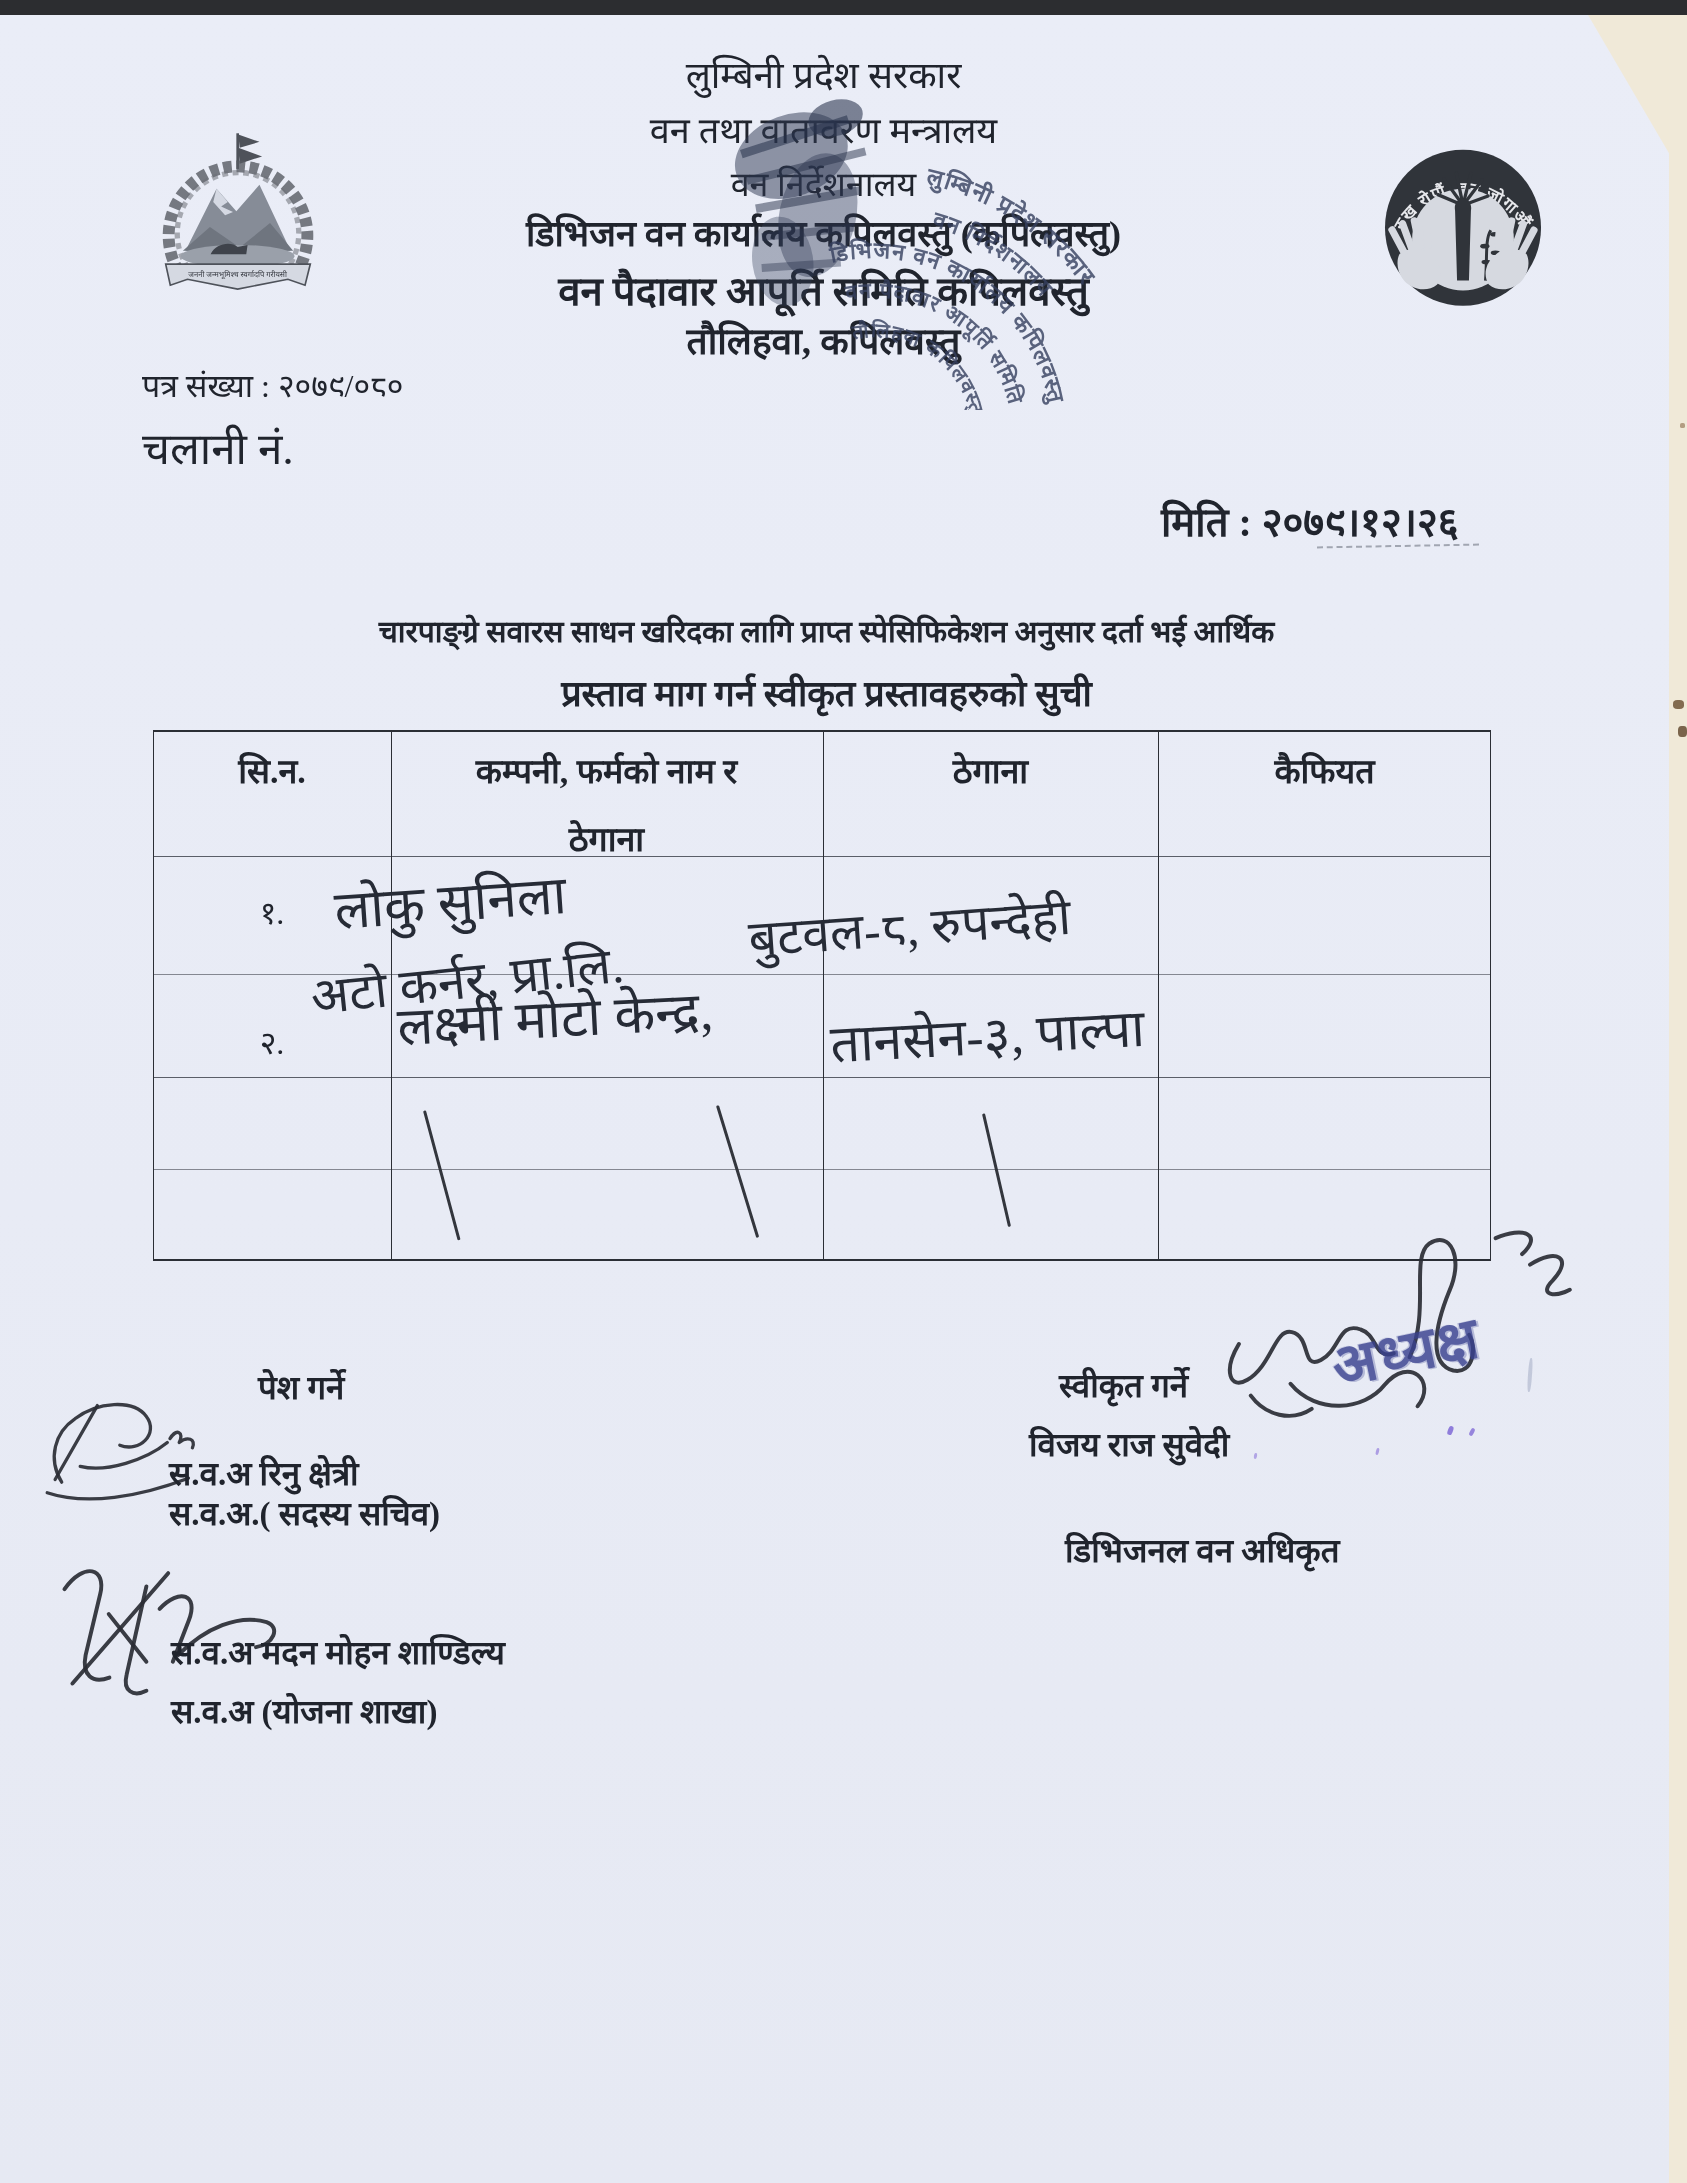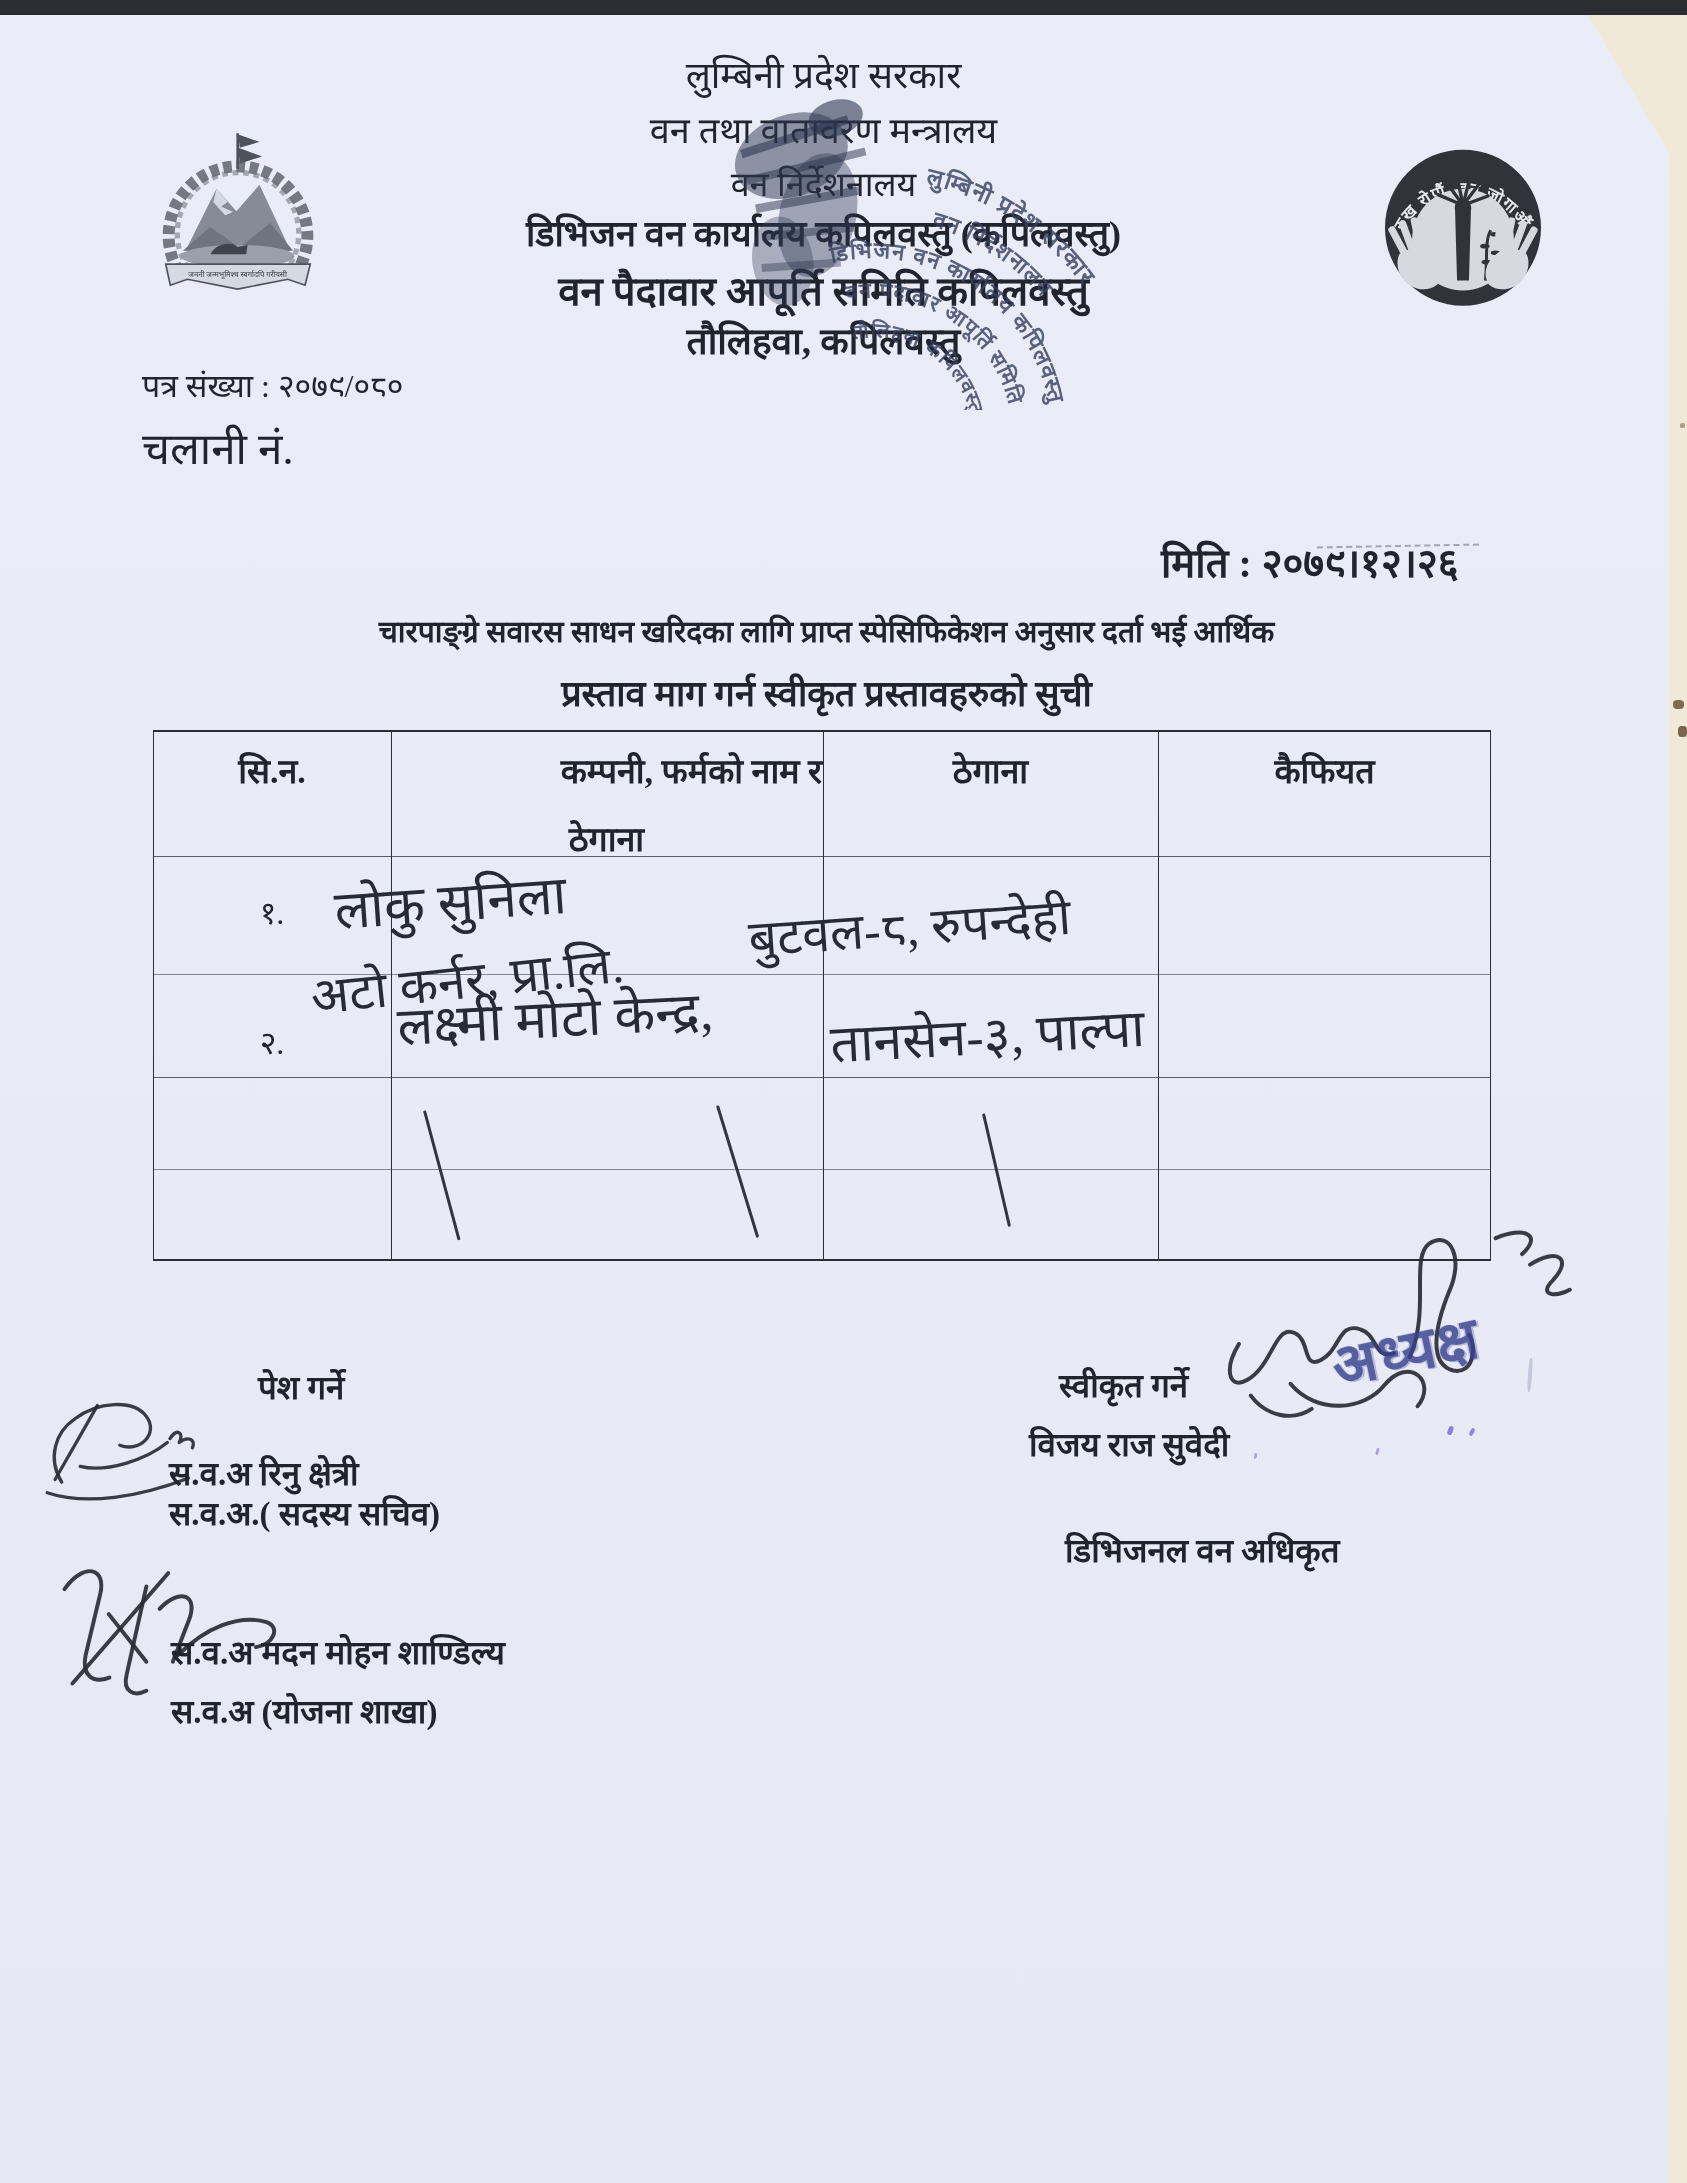--- a/index.html
+++ b/index.html
@@ -131,21 +131,21 @@
     <text class="stamp-arc" font-size="32"><textPath href="#arc2" startOffset="50%" text-anchor="middle">वन पैदावार आपूर्ति समिति</textPath></text>
     <text class="stamp-arc" font-size="34"><textPath href="#arc3" startOffset="50%" text-anchor="middle">डिभिजन वन कार्यालय कपिलवस्तु</textPath></text>
     <text class="stamp-arc" font-size="34"><textPath href="#arc4" startOffset="50%" text-anchor="middle">वन निर्देशनालय</textPath></text>
     <text class="stamp-arc" font-size="36"><textPath href="#arc5" startOffset="50%" text-anchor="middle">लुम्बिनी प्रदेश सरकार</textPath></text>
   </g>
 </svg>
 
 <div class="pr" style="left:142px;top:363px;font-size:32px;">पत्र संख्या : २०७९/०८०</div>
 <div class="pr" style="left:142px;top:417px;font-size:44px;">चलानी नं.</div>
 
-<div class="pr" style="left:1161px;top:493px;font-size:40px;font-weight:bold;margin-top:41px;">मिति : २०७९।१२।२६</div>
+<div class="pr" style="left:1161px;top:493px;font-size:40px;font-weight:bold;">मिति : २०७९।१२।२६</div>
 <div style="position:absolute;left:1317px;top:545px;width:162px;border-top:2.6px dashed #8a8f9b;opacity:.75;transform:rotate(-1deg);"></div>
 
 <div class="pr ctr" style="left:198px;top:610px;width:1257px;font-size:30px;font-weight:bold;">चारपाङ्ग्रे सवारस साधन खरिदका लागि प्राप्त स्पेसिफिकेशन अनुसार दर्ता भई आर्थिक</div>
 <div class="pr ctr" style="left:198px;top:668px;width:1257px;font-size:36px;font-weight:bold;">प्रस्ताव माग गर्न स्वीकृत प्रस्तावहरुको सुची</div>
 
 <div class="abs" style="left:153px;top:730px;width:1130px;height:531px;">
 
   <div class="line" style="left:0;top:0;width:1338px;height:2px;"></div>
   <div class="line" style="left:0;top:126px;width:1338px;height:1.3px;background:#5a5e68;"></div>
   <div class="line" style="left:0;top:244px;width:1338px;height:1.3px;background:#6a6e78;opacity:.8;"></div>
@@ -153,21 +153,21 @@
   <div class="line" style="left:0;top:439px;width:1338px;height:1.3px;background:#6a6e78;opacity:.8;"></div>
   <div class="line" style="left:0;top:529px;width:1338px;height:2px;"></div>
 
   <div class="line" style="left:0;top:0;width:1.3px;height:531px;"></div>
   <div class="line" style="left:238px;top:0;width:1.3px;height:531px;"></div>
   <div class="line" style="left:670px;top:0;width:1.3px;height:531px;"></div>
   <div class="line" style="left:1005px;top:0;width:1.3px;height:531px;"></div>
   <div class="line" style="left:1337px;top:0;width:1.3px;height:531px;"></div>
 
   <div class="tablecell ctr" style="left:0;top:17px;width:238px;font-size:34px;">सि.न.</div>
-  <div class="tablecell ctr" style="left:238px;top:17px;width:431px;font-size:34px;text-align:right;">कम्पनी, फर्मको नाम र</div>
+  <div class="tablecell ctr" style="left:238px;top:17px;width:431px;font-size:34px;">कम्पनी, फर्मको नाम र</div>
   <div class="tablecell ctr" style="left:238px;top:85px;width:431px;font-size:34px;">ठेगाना</div>
   <div class="tablecell ctr" style="left:670px;top:17px;width:335px;font-size:34px;">ठेगाना</div>
   <div class="tablecell ctr" style="left:1005px;top:17px;width:333px;font-size:34px;">कैफियत</div>
 
   <div class="pr ctr" style="left:66px;top:160px;width:106px;font-size:32px;">१.</div>
   <div class="pr ctr" style="left:66px;top:290px;width:106px;font-size:32px;">२.</div>
 </div>
 
 <div class="hw" style="left:334px;top:864px;font-size:53px;transform:rotate(-4deg);">लोकु सुनिला</div>
 <div class="hw" style="left:748px;top:892px;font-size:50px;transform:rotate(-4deg);">बुटवल-८, रुपन्देही</div>

